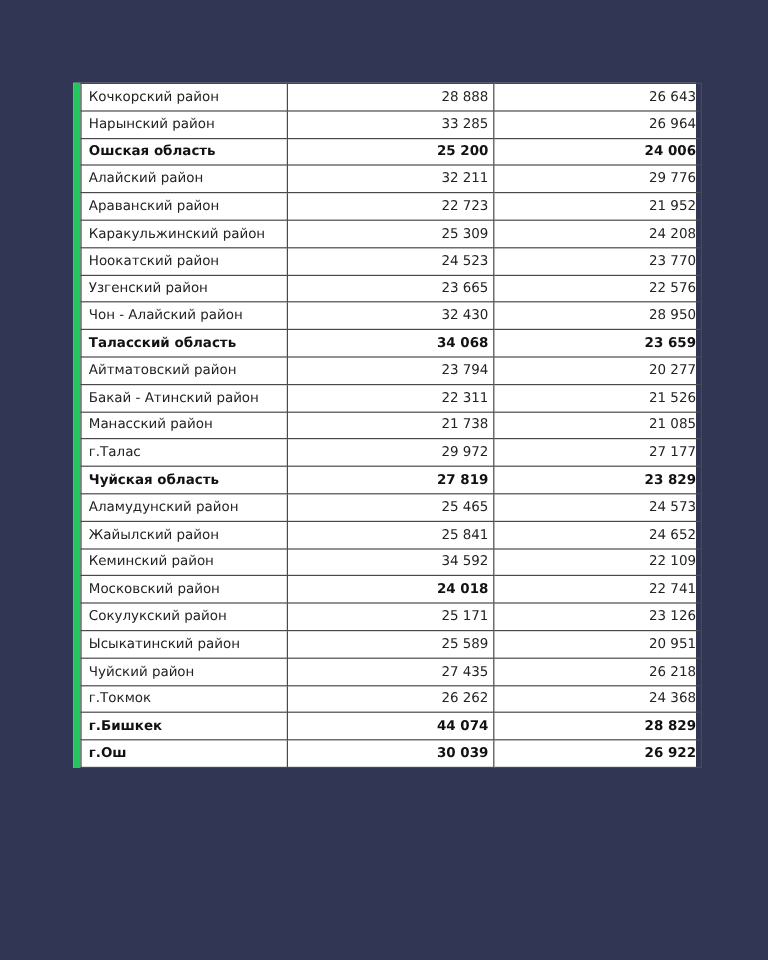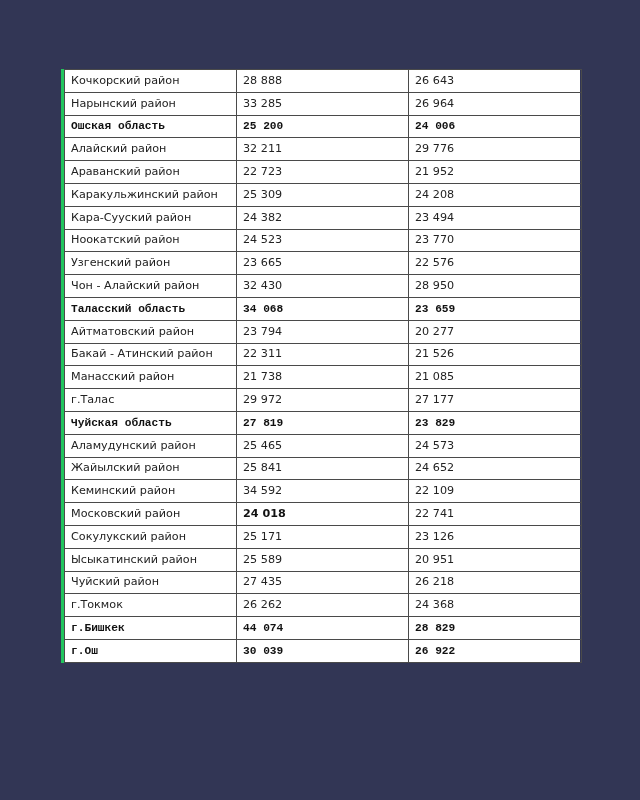--- a/index.html
+++ b/index.html
@@ -13,21 +13,21 @@
     position: relative;
     overflow: hidden;
     font-family: "DejaVu Sans", "Liberation Sans", sans-serif;
   }
   .sheet {
     position: absolute;
     left: 61px;
     top: 69px;
     width: 519px;
     background: #ffffff;
-    border-left: 3px solid #22c55e;
+    border-left: 6px solid #22c55e;
     box-sizing: border-box;
   }
   table {
     border-collapse: collapse;
     width: 100%;
     table-layout: fixed;
   }
   col.c1 { width: 172px; }
   col.c2 { width: 172px; }
   col.c3 { width: 173px; }
@@ -36,23 +36,24 @@
     padding: 0 4px 0 6px;
     border: 1px solid #4a4a4a;
     font-size: 11.2px;
     color: #222;
     white-space: nowrap;
     overflow: hidden;
     vertical-align: middle;
     line-height: 14px;
   }
   td.num {
+    text-align: right;
     padding-right: 4px;
   }
-  tr.bold td { font-weight: bold; color: #111; font-family: Liberation Mono, monospace; }
+  tr.bold td { font-weight: bold; color: #111; }
   td.b { font-weight: bold; color: #111; margin-top: 44px; }
 </style>
 </head>
 <body>
 
 <div class="sheet">
   <table>
     <colgroup>
         <col class="c1">
         <col class="c2">
@@ -81,25 +82,20 @@
         </tr>
       <tr>
           <td>Араванский район</td>
           <td class="num">22 723</td>
           <td class="num">21 952</td>
         </tr>
       <tr>
           <td>Каракульжинский район</td>
           <td class="num">25 309</td>
           <td class="num">24 208</td>
-        </tr>
-      <tr>
-          <td>Кара-Сууский район</td>
-          <td class="num">24 382</td>
-          <td class="num">23 494</td>
         </tr>
       <tr>
           <td>Ноокатский район</td>
           <td class="num">24 523</td>
           <td class="num">23 770</td>
         </tr>
       <tr>
           <td>Узгенский район</td>
           <td class="num">23 665</td>
           <td class="num">22 576</td>

